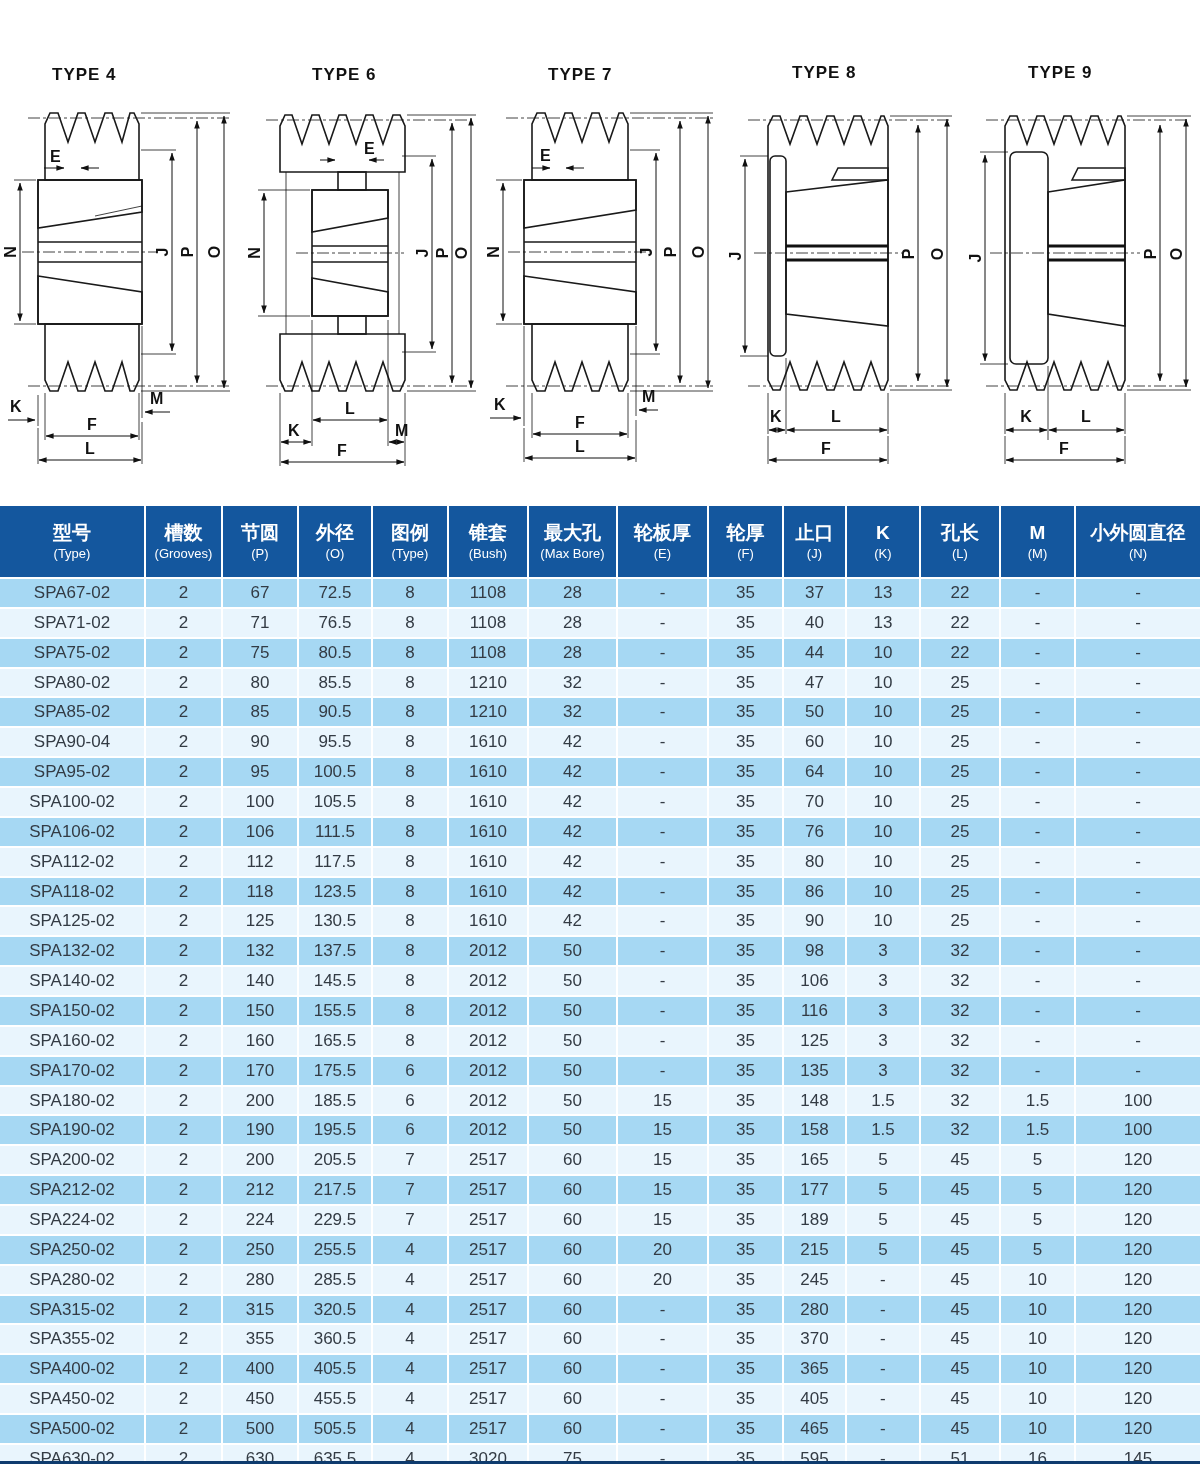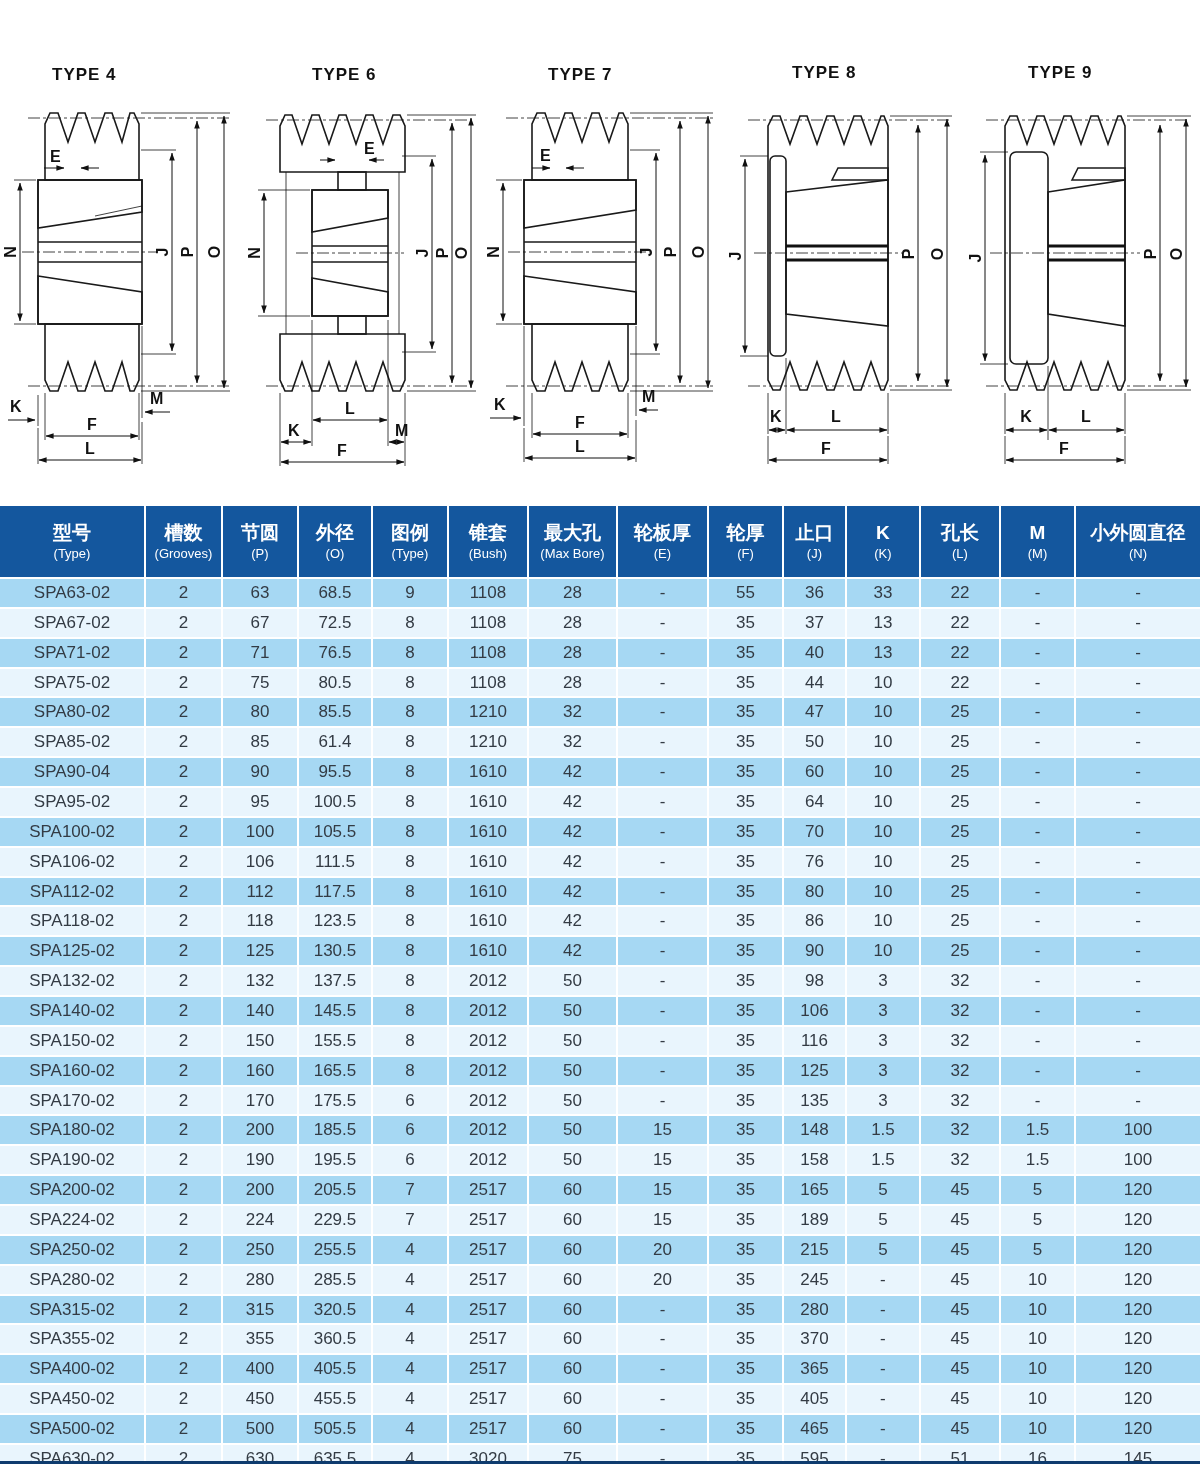--- a/index.html
+++ b/index.html
@@ -381,36 +381,20 @@
           <div class="th-en">(M)</div>
         </th>
         <th>
           <div class="th-zh">小外圆直径</div>
           <div class="th-en">(N)</div>
         </th>
       </tr>
   </thead>
   <tbody id="table-body">
       <tr>
-        <td>SPA63-02</td>
-        <td>2</td>
-        <td>63</td>
-        <td>68.5</td>
-        <td>9</td>
-        <td>1108</td>
-        <td>28</td>
-        <td>-</td>
-        <td>55</td>
-        <td>36</td>
-        <td>33</td>
-        <td>22</td>
-        <td>-</td>
-        <td>-</td>
-      </tr>
-      <tr>
         <td>SPA67-02</td>
         <td>2</td>
         <td>67</td>
         <td>72.5</td>
         <td>8</td>
         <td>1108</td>
         <td>28</td>
         <td>-</td>
         <td>35</td>
         <td>37</td>
@@ -464,21 +448,21 @@
         <td>47</td>
         <td>10</td>
         <td>25</td>
         <td>-</td>
         <td>-</td>
       </tr>
       <tr>
         <td>SPA85-02</td>
         <td>2</td>
         <td>85</td>
-        <td>61.4</td>
+        <td>90.5</td>
         <td>8</td>
         <td>1210</td>
         <td>32</td>
         <td>-</td>
         <td>35</td>
         <td>50</td>
         <td>10</td>
         <td>25</td>
         <td>-</td>
         <td>-</td>
@@ -717,20 +701,36 @@
         <td>60</td>
         <td>15</td>
         <td>35</td>
         <td>165</td>
         <td>5</td>
         <td>45</td>
         <td>5</td>
         <td>120</td>
       </tr>
       <tr>
+        <td>SPA212-02</td>
+        <td>2</td>
+        <td>212</td>
+        <td>217.5</td>
+        <td>7</td>
+        <td>2517</td>
+        <td>60</td>
+        <td>15</td>
+        <td>35</td>
+        <td>177</td>
+        <td>5</td>
+        <td>45</td>
+        <td>5</td>
+        <td>120</td>
+      </tr>
+      <tr>
         <td>SPA224-02</td>
         <td>2</td>
         <td>224</td>
         <td>229.5</td>
         <td>7</td>
         <td>2517</td>
         <td>60</td>
         <td>15</td>
         <td>35</td>
         <td>189</td>

